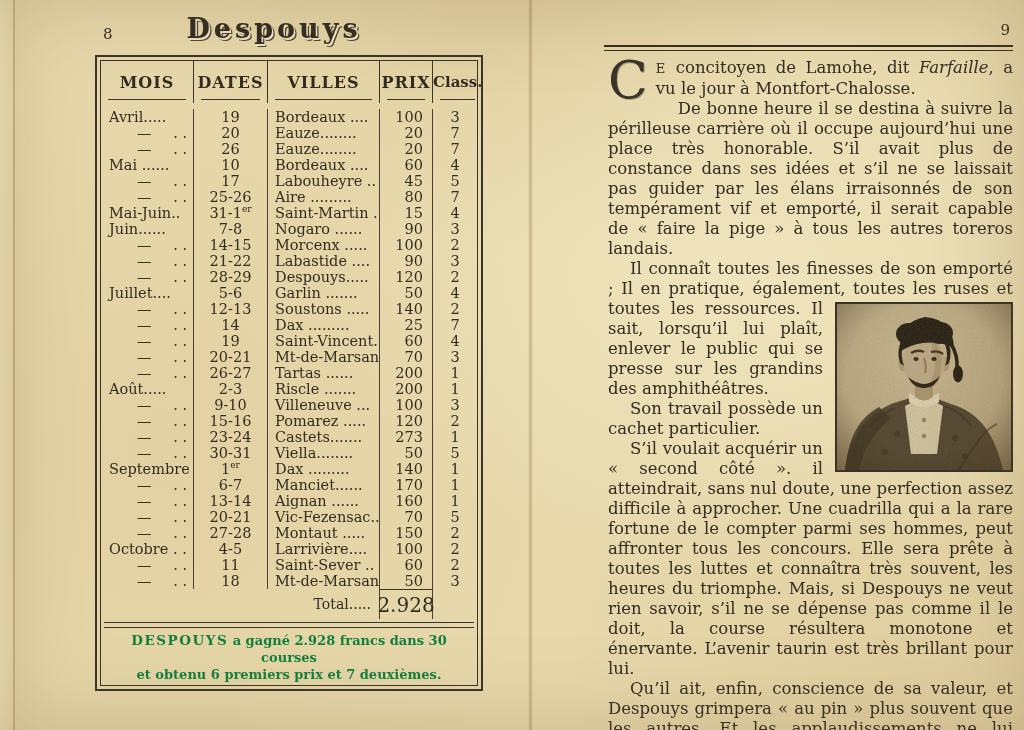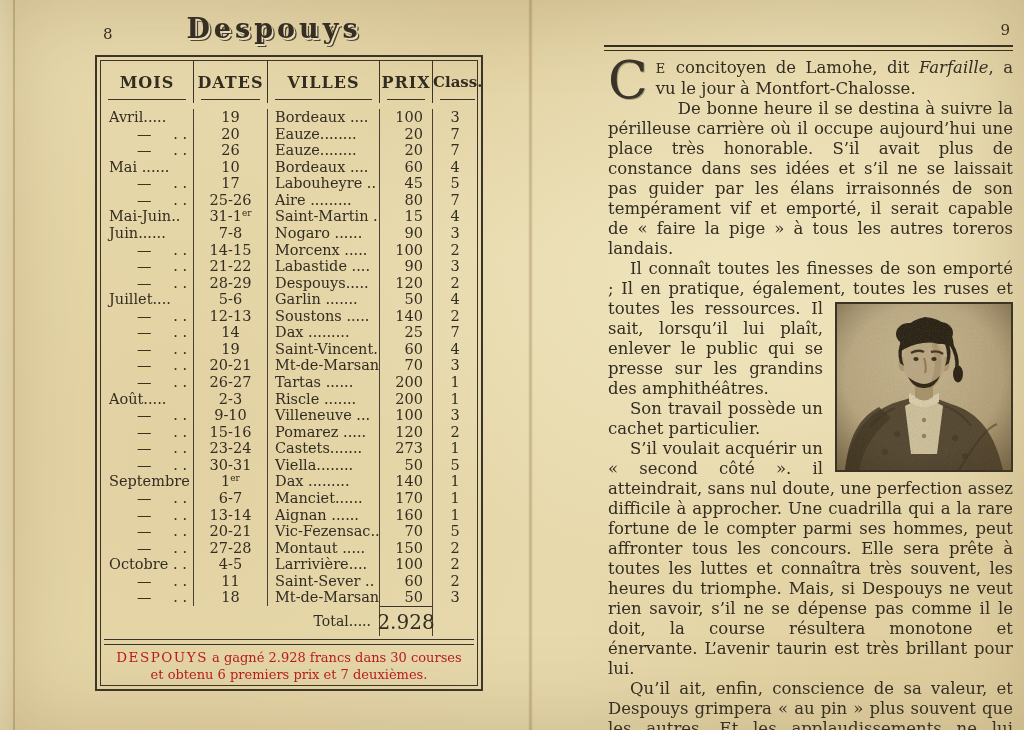--- a/index.html
+++ b/index.html
@@ -61,21 +61,21 @@
   .c-p { justify-content:flex-end; padding-right:9px; }
   .c-c { justify-content:center; }
   .t-total { display:grid; grid-template-columns:279px 53px 1fr; flex:0 0 30px; }
   .tt-label { border-right:1px solid #474033; display:flex; align-items:center;
     justify-content:flex-end; padding-right:8px; font-size:14px; }
   .tt-value { border-right:1px solid #474033; border-top:1.6px solid #3b342a;
     display:flex; align-items:center; justify-content:center; font-size:20px; }
   .t-rule { flex:0 0 6px; border-top:1.4px solid #3b342a; border-bottom:1.4px solid #3b342a;
     height:6px; margin:3px 3px 0; }
   .t-footer { flex:0 0 auto; text-align:center; padding:4px 8px 2px;
-    font-size:13px; line-height:17px; font-weight:normal; color:#b91c1c; }
+    font-size:13px; line-height:17px; font-weight:bold; color:#15803d; }
   .t-footer .brand { letter-spacing:1.5px; font-size:13.5px; }
 
   
   .right-page { position:absolute; left:532px; top:0; width:492px; height:730px; }
   .pagenum-right { position:absolute; right:14px; top:21px; font-size:15px; }
   .top-rule { position:absolute; left:72px; right:11px; top:45px; height:6px;
     border-top:2.6px solid #332d22; border-bottom:1px solid #332d22; }
   .textcol { position:absolute; left:76px; right:11px; top:58px;
     font-size:16.5px; line-height:20px; text-align:justify; }
   .textcol p { margin:0; text-indent:22px; }

